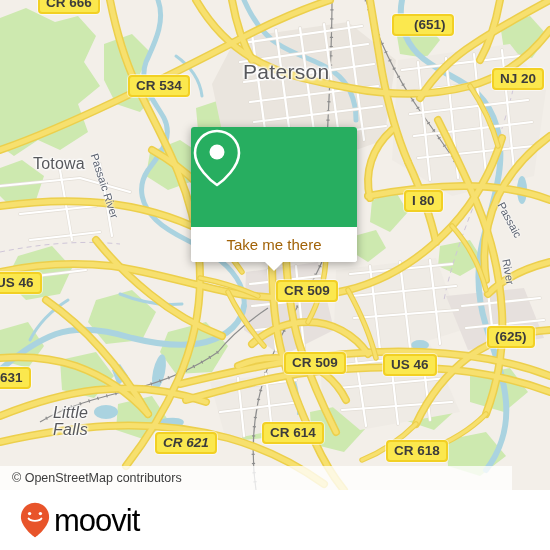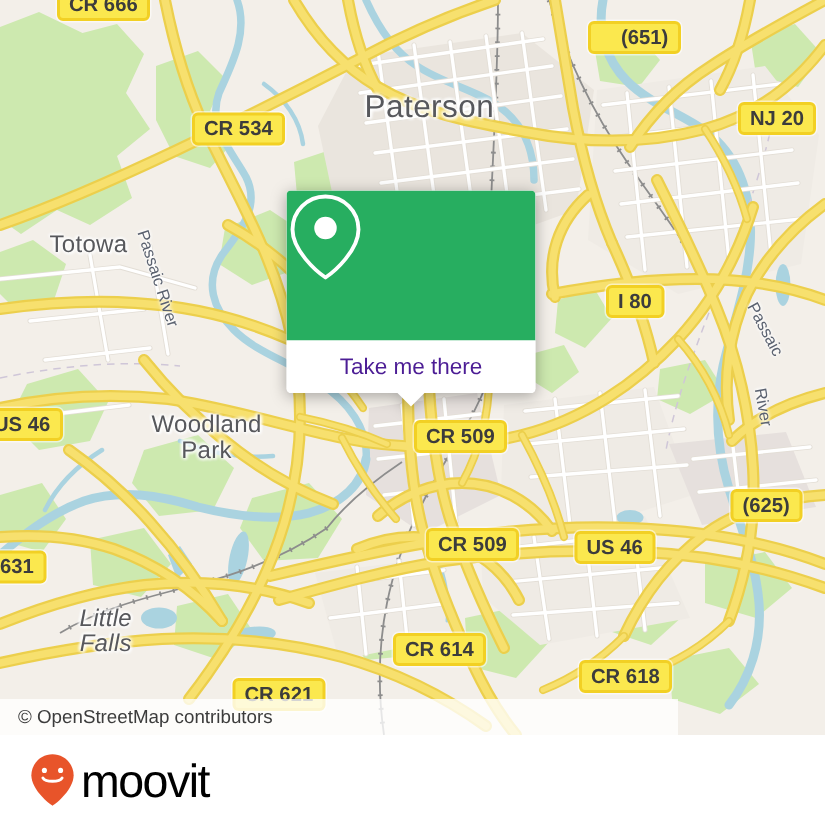--- a/index.html
+++ b/index.html
@@ -41,30 +41,30 @@
     position:absolute;left:191px;top:127px;width:166px;
     filter:drop-shadow(0 2px 5px rgba(0,0,0,.32));
   }
   #card-inner{border-radius:3px;overflow:hidden;background:#fff;}
   #card-green{
     height:100px;background:#27ae60;display:flex;align-items:center;justify-content:center;
   }
   #card-foot{
     height:35px;background:#fff;display:flex;align-items:center;justify-content:center;
   }
-  #card-foot span{font-size:15px;color:#4c1d95;font-family:"Liberation Sans",sans-serif;}
+  #card-foot span{font-size:15px;color:#a16207;font-family:"Liberation Sans",sans-serif;}
   #card-tail{
     position:absolute;left:73px;top:134px;width:0;height:0;
     border-left:10px solid transparent;border-right:10px solid transparent;
     border-top:10px solid #fff;
   }
 
   
   #attrib{
-    position:absolute;left:0;bottom:0;width:452px;height:24px;
+    position:absolute;left:0;bottom:0;width:512px;height:24px;
     background:rgba(255,255,255,.78);display:flex;align-items:center;
   }
   #attrib span{
     font-size:12.5px;color:#3c3c3c;padding-left:12px;font-family:"Liberation Sans",sans-serif;
   }
 
   
   #footer{
     position:absolute;left:0;top:490px;width:550px;height:60px;background:#fff;
     display:flex;align-items:center;box-sizing:border-box;padding:0 14px 0 20px;
@@ -369,24 +369,20 @@
         <path d="M308,322 C320,300 326,276 326,252"></path>
         <path d="M486,414 C470,430 450,442 428,450"></path>
         <path d="M416,424 C400,440 382,452 362,460"></path>
       </g>
     </svg>
 
     <div class="place city" style="left:243px;top:60px;">Paterson</div>
 
     <div class="place town" style="left:33px;top:155px;">Totowa</div>
 
-    <div class="place town2" style="left:101px;top:275px;">
-      <div>Woodland</div>
-      <div>Park</div>
-    </div>
 
     <div class="place town2" style="left:53px;top:404px;font-style:italic;">
       <div>Little</div>
       <div>Falls</div>
     </div>
 
     <div class="river-lbl" style="left:100px;top:152px;transform:rotate(72deg);transform-origin:0 0;">Passaic River</div>
     <div class="river-lbl" style="left:506px;top:200px;transform:rotate(62deg);transform-origin:0 0;">Passaic</div>
     <div class="river-lbl" style="left:512px;top:258px;transform:rotate(80deg);transform-origin:0 0;">River</div>
 
@@ -394,21 +390,21 @@
     <div class="shield" style="left:128px;top:75px;">CR 534</div>
     <div class="shield" style="left:392px;top:14px;padding-left:20px;">(651)</div>
     <div class="shield" style="left:492px;top:68px;">NJ 20</div>
     <div class="shield" style="left:404px;top:190px;">I 80</div>
     <div class="shield" style="left:-12px;top:272px;">US 46</div>
     <div class="shield" style="left:276px;top:280px;">CR 509</div>
     <div class="shield" style="left:487px;top:326px;">(625)</div>
     <div class="shield" style="left:284px;top:352px;">CR 509</div>
     <div class="shield" style="left:383px;top:354px;">US 46</div>
     <div class="shield" style="left:-8px;top:367px;">631</div>
-    <div class="shield" style="left:155px;top:452px;">CR 621</div>
+    <div class="shield" style="left:155px;top:432px;font-style:italic;">CR 621</div>
     <div class="shield" style="left:262px;top:422px;">CR 614</div>
     <div class="shield" style="left:386px;top:440px;">CR 618</div>
 
     <div id="card">
       <div id="card-inner">
         <div id="card-green">
           <svg width="52" height="62" viewBox="0 0 52 62">
             <path d="M26,4 C13.8,4 4,13.8 4,26 C4,40 20,54 26,58 C32,54 48,40 48,26 C48,13.8 38.2,4 26,4 Z" fill="none" stroke="#ffffff" stroke-width="2.6" stroke-linejoin="round"></path>
             <circle cx="26" cy="25" r="7.5" fill="#ffffff"></circle>
           </svg>

